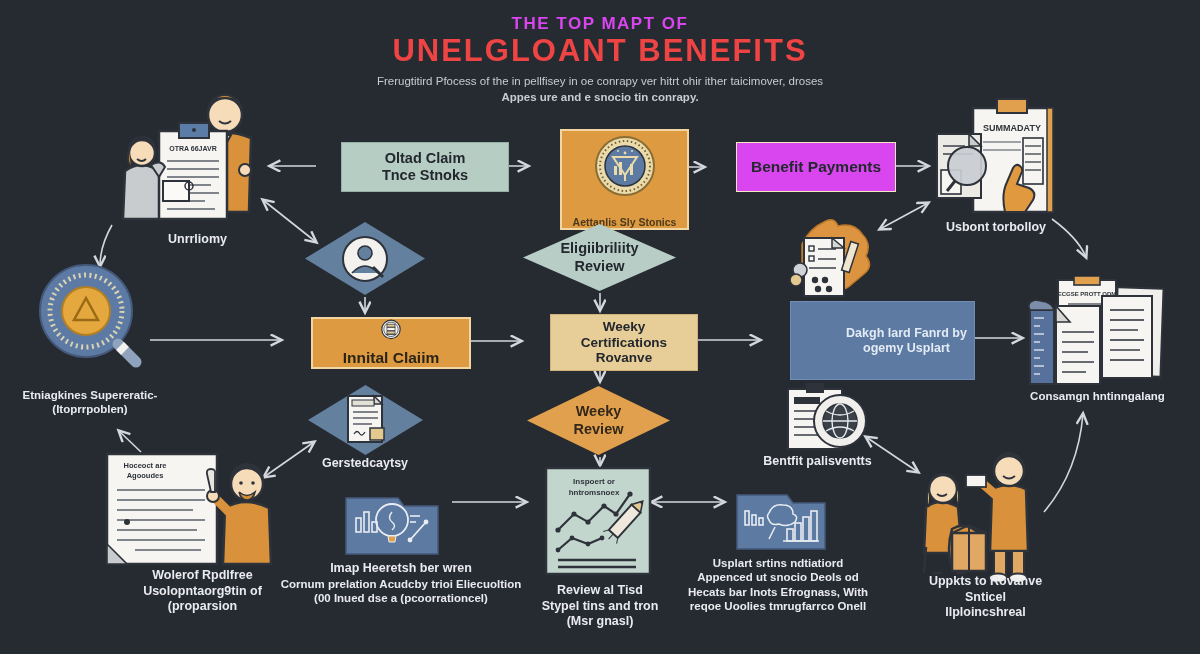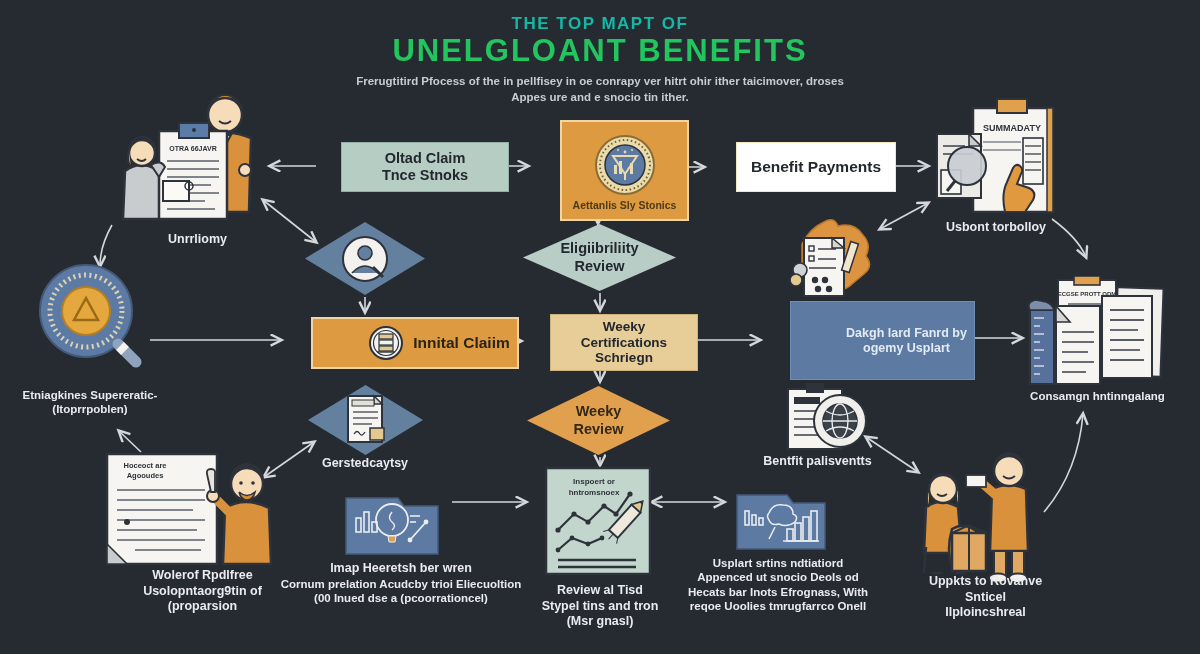--- a/index.html
+++ b/index.html
@@ -1,30 +1,30 @@
 <!DOCTYPE html>
 <html><head>
 <meta charset="utf-8">
 <style>
   html,body{margin:0;padding:0;background:#1b1e24;}
   #canvas{position:relative;width:1200px;height:654px;background:#262a31;overflow:hidden;
     font-family:"Liberation Sans",sans-serif;}
   .abs{position:absolute;}
   
-  .title1{left:0;top:14px;width:1200px;text-align:center;color:#14b8a6;font-size:17px;
+  .title1{left:0;top:14px;width:1200px;text-align:center;color:#d946ef;font-size:17px;
     font-weight:700;letter-spacing:1.5px;}
-  .title2{left:0;top:33px;width:1200px;text-align:center;color:#22c55e;font-size:31px;
+  .title2{left:0;top:33px;width:1200px;text-align:center;color:#ef4444;font-size:31px;
     font-weight:700;letter-spacing:2px;}
-  .sub1{left:0;top:75px;width:1200px;text-align:center;color:#c7ccd2;font-size:11.5px;font-weight:700;}
+  .sub1{left:0;top:75px;width:1200px;text-align:center;color:#c7ccd2;font-size:11.5px;font-weight:400;}
   .sub2{left:0;top:91px;width:1200px;text-align:center;color:#c7ccd2;font-size:11.5px;font-weight:600;}
   
   .box{position:absolute;display:flex;flex-direction:column;align-items:center;justify-content:center;
     text-align:center;font-weight:700;color:#23272e;line-height:1.18;margin-left:24px;}
   .sageB{background:#b6cdc4;border:1.5px solid #95b1a6;font-size:14.5px;}
-  .tanB{background:#ffffff;border:1.5px solid #f6e7c3;font-size:15.5px;}
+  .tanB{background:#d946ef;border:1.5px solid #f6e7c3;font-size:15.5px;}
   .tan2B{background:#e7cd97;border:1.5px solid #cfb27c;font-size:13.5px;}
   .orangeB{background:#dd9a41;border:2px solid #f1d6a3;}
   .blueB{background:#5c7aa2;border:1.5px solid #6f8db5;color:#e3ebf5;font-size:12.5px;}
   .diamond{position:absolute;display:flex;flex-direction:column;align-items:center;justify-content:center;
     text-align:center;font-weight:700;line-height:1.2;
     clip-path:polygon(50% 0,100% 50%,50% 100%,0 50%);}
   .d-sage{background:#b7cdc5;color:#23272e;font-size:14.5px;}
   .d-blue{background:#64809f;}
   .d-orange{background:#e1a04d;color:#33281a;font-size:14.5px;}
   
@@ -35,21 +35,21 @@
   svg text{font-family:"Liberation Sans",sans-serif;font-weight:700;}
 </style>
 </head>
 <body>
 
 <div id="canvas">
 
   <div class="abs title1">THE TOP MAPT OF</div>
   <div class="abs title2">UNELGLOANT BENEFITS</div>
   <div class="abs sub1">Frerugtitird Pfocess of the in pellfisey in oe conrapy ver hitrt ohir ither taicimover, droses</div>
-  <div class="abs sub2">Appes ure and e snocio tin ither.</div>
+  <div class="abs sub2">Appes ure and e snocio tin conrapy.</div>
 
   <svg class="abs" style="left:0;top:0;" width="1200" height="654" viewBox="0 0 1200 654">
     <defs>
       <marker id="ae" markerWidth="11" markerHeight="11" refX="7.5" refY="4" orient="auto">
         <path d="M1,0.5 L8,4 L1,7.5" fill="none" stroke="#d4d8dd" stroke-width="1.5"></path>
       </marker>
       <marker id="as" markerWidth="11" markerHeight="11" refX="7.5" refY="4" orient="auto-start-reverse">
         <path d="M1,0.5 L8,4 L1,7.5" fill="none" stroke="#d4d8dd" stroke-width="1.5"></path>
       </marker>
     </defs>
@@ -108,21 +108,21 @@
     <circle cx="74" cy="93" r="4" fill="none" stroke="#2e333b" stroke-width="1.5"></circle>
     <path d="M36,72 q10,-6 14,2 l-6,10 z" fill="#c9ccce" stroke="#2e333b" stroke-width="2"></path>
   </svg>
   <div class="abs cap" style="left:140px;top:232px;width:115px;">Unrrliomy</div>
 
   <div class="box sageB" style="left:317px;top:142px;width:166px;height:48px;">
     <span>Oltad Claim</span>
     <span>Tnce Stnoks</span>
   </div>
 
-  <div class="box orangeB" style="left:536px;top:120px;width:125px;height:93px;justify-content:center;padding-top:4px;">
+  <div class="box orangeB" style="left:536px;top:129px;width:125px;height:93px;justify-content:space-between;padding-top:4px;">
     <svg width="62" height="62" viewBox="0 0 62 62">
       <circle cx="31" cy="31" r="29" fill="#e9dbac" stroke="#8a6d35" stroke-width="2"></circle>
       <circle cx="31" cy="31" r="25" fill="none" stroke="#7a5e28" stroke-width="2" stroke-dasharray="1.5,2.6"></circle>
       <circle cx="31" cy="31" r="20" fill="#5d7aa3" stroke="#2e333b" stroke-width="1.5"></circle>
       <path d="M19,22 L43,22 L31,40 Z" fill="none" stroke="#e9dbac" stroke-width="2"></path>
       <line x1="31" y1="40" x2="31" y2="46" stroke="#e9dbac" stroke-width="2"></line>
       <rect x="20" y="31" width="3" height="9" fill="#e9dbac"></rect>
       <rect x="25" y="27" width="3" height="13" fill="#e9dbac"></rect>
       <rect x="36" y="29" width="3" height="11" fill="#e9dbac"></rect>
       <circle cx="31" cy="18" r="1.4" fill="#e9dbac"></circle>
@@ -205,36 +205,36 @@
     <circle cx="56" cy="49" r="24" fill="#e5a83e" stroke="#b27f22" stroke-width="2"></circle>
     <path d="M56,36 L68,58 L44,58 Z" fill="none" stroke="#9a6a14" stroke-width="2.5"></path>
     <path d="M88,82 l18,18" stroke="#8fa3bd" stroke-width="11" stroke-linecap="round"></path>
     <path d="M90,84 l5,5" stroke="#f3f2ee" stroke-width="11"></path>
   </svg>
   <div class="abs cap" style="left:0px;top:388px;width:180px;">
     <div class="sm">Etniagkines Supereratic-</div>
     <div class="sm">(Itoprrpoblen)</div>
   </div>
 
-  <div class="box orangeB" style="left:287px;top:317px;width:156px;height:48px;flex-direction:row;gap:9px;font-size:15.5px;color:#2a2418;padding-left:48px;">
+  <div class="box orangeB" style="left:287px;top:317px;width:156px;height:48px;flex-direction:column;gap:9px;font-size:15.5px;color:#2a2418;">
     <svg width="36" height="36" viewBox="0 0 36 36">
       <circle cx="18" cy="18" r="16" fill="#f3f2ee" stroke="#2e333b" stroke-width="2"></circle>
       <circle cx="18" cy="18" r="12.5" fill="none" stroke="#2e333b" stroke-width="1.2"></circle>
       <rect x="11" y="9" width="14" height="5" fill="#e3c98f" stroke="#2e333b" stroke-width="1.2"></rect>
       <rect x="11" y="15" width="14" height="5" fill="#f3f2ee" stroke="#2e333b" stroke-width="1.2"></rect>
       <rect x="11" y="21" width="14" height="5" fill="#e3c98f" stroke="#2e333b" stroke-width="1.2"></rect>
       <path d="M9,27 h18" stroke="#2e333b" stroke-width="1.4"></path>
     </svg>
     <span>Innital Claiim</span>
   </div>
 
   <div class="box tan2B" style="left:526px;top:314px;width:146px;height:55px;">
     <span>Weeky</span>
     <span>Certifications</span>
-    <span>Schriegn</span>
+    <span>Rovanve</span>
   </div>
 
   <div class="box blueB" style="left:766px;top:301px;width:135px;height:77px;padding-left:48px;">
     <span>Dakgh lard Fanrd by</span>
     <span>ogemy Usplart</span>
   </div>
 
   <svg class="abs" style="left:1028px;top:276px;" width="138" height="112" viewBox="0 0 138 112">
     <rect x="88" y="12" width="46" height="88" fill="#f0efeb" stroke="#2e333b" stroke-width="2" transform="rotate(2 111 56)"></rect>
     <rect x="30" y="4" width="58" height="42" fill="#f6f5f1" stroke="#2e333b" stroke-width="2"></rect>

